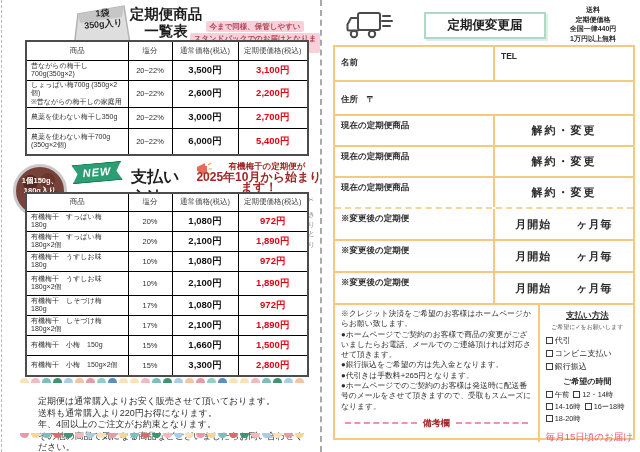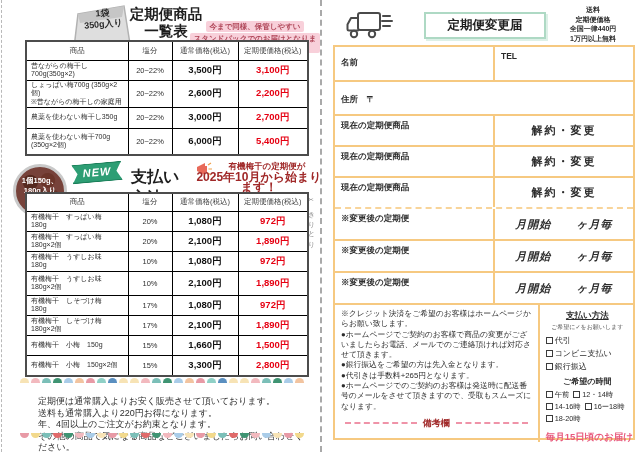--- a/index.html
+++ b/index.html
@@ -58,37 +58,37 @@
   .ship-info { position:absolute; left:550px; top:5px; width:86px; text-align:center; font-size:7px; font-weight:bold; color:#2c2c2c; line-height:9.5px; }
 
   .form { position:absolute; left:333px; top:45px; width:302px; height:395px; border:2px solid #f6c981; background:#fff; }
   .frow { display:flex; border-top:2px solid #f6c981; position:relative; }
   .frow:first-child { border-top:none; }
   .frow.dashed { border-top:2px dashed #f8d49a; }
   .fcell { position:relative; }
   .flabel { font-size:8.5px; font-weight:bold; color:#2c2c2c; padding:4px 0 0 6px; line-height:10px; }
   .split-l { width:53%; } .split-r { width:47%; border-left:2px solid #f6c981; }
   .center-val { display:flex; align-items:center; justify-content:center; font-size:11px; font-weight:bold; color:#2c2c2c; letter-spacing:2px; }
-  .start-val { gap:25px; letter-spacing:1px;font-style:italic; }
+  .start-val { gap:25px; letter-spacing:1px; }
   .r1 { height:33px; } .r2 { height:34px; } .r3 { height:31px; } .r6 { height:32px; } .rbottom { height:139px; }
   .after-label { width:78px; }
 
   .bottom-notes { width:68%; padding:4px 6px 0 6px; font-size:7.8px; color:#2c2c2c; line-height:10.3px; }
   .remarks { display:flex; align-items:center; gap:6px; margin-top:6px; padding:0 4px; }
   .remarks::before, .remarks::after { content:""; flex:1; border-top:2px dashed #ef93a8; }
   .remarks b { color:#a02828; font-size:9px; }
   .payment { width:32%; border-left:2px solid #f6c981; padding:5px 4px 0 6px; font-size:8px; color:#2c2c2c; }
   .pay-title { text-align:center; font-weight:bold; font-size:8.5px; text-decoration:underline; }
   .pay-sub { text-align:center; font-size:6px; color:#555; margin:1px 0 4px; }
   .cb { display:inline-block; width:7px; height:7px; border:1px solid #3c3c3c; margin-right:2px; vertical-align:-1px; background:#fff; }
   .pay-item { margin:3px 0; line-height:10px; }
   .time-title { text-align:center; font-weight:bold; font-size:8px; margin:4px 0 2px; }
   .time-line { font-size:7.3px; margin:3px 0; line-height:9px; }
   .time-line .opt2 { margin-left:2px; }
-  .delivery-note { color:#e8597c; font-weight:bold; font-size:9.5px; margin-top:8px; white-space:nowrap; }
+  .delivery-note { color:#e8597c; font-weight:normal; font-size:9.5px; margin-top:8px; white-space:nowrap; }
 </style>
 </head>
 <body>
 
 <div id="page">
 
   <div class="edge-dash" style="left:1px"></div>
   <div class="cutline"></div>
   <div class="cutline-label">✂きりとり</div>
 

